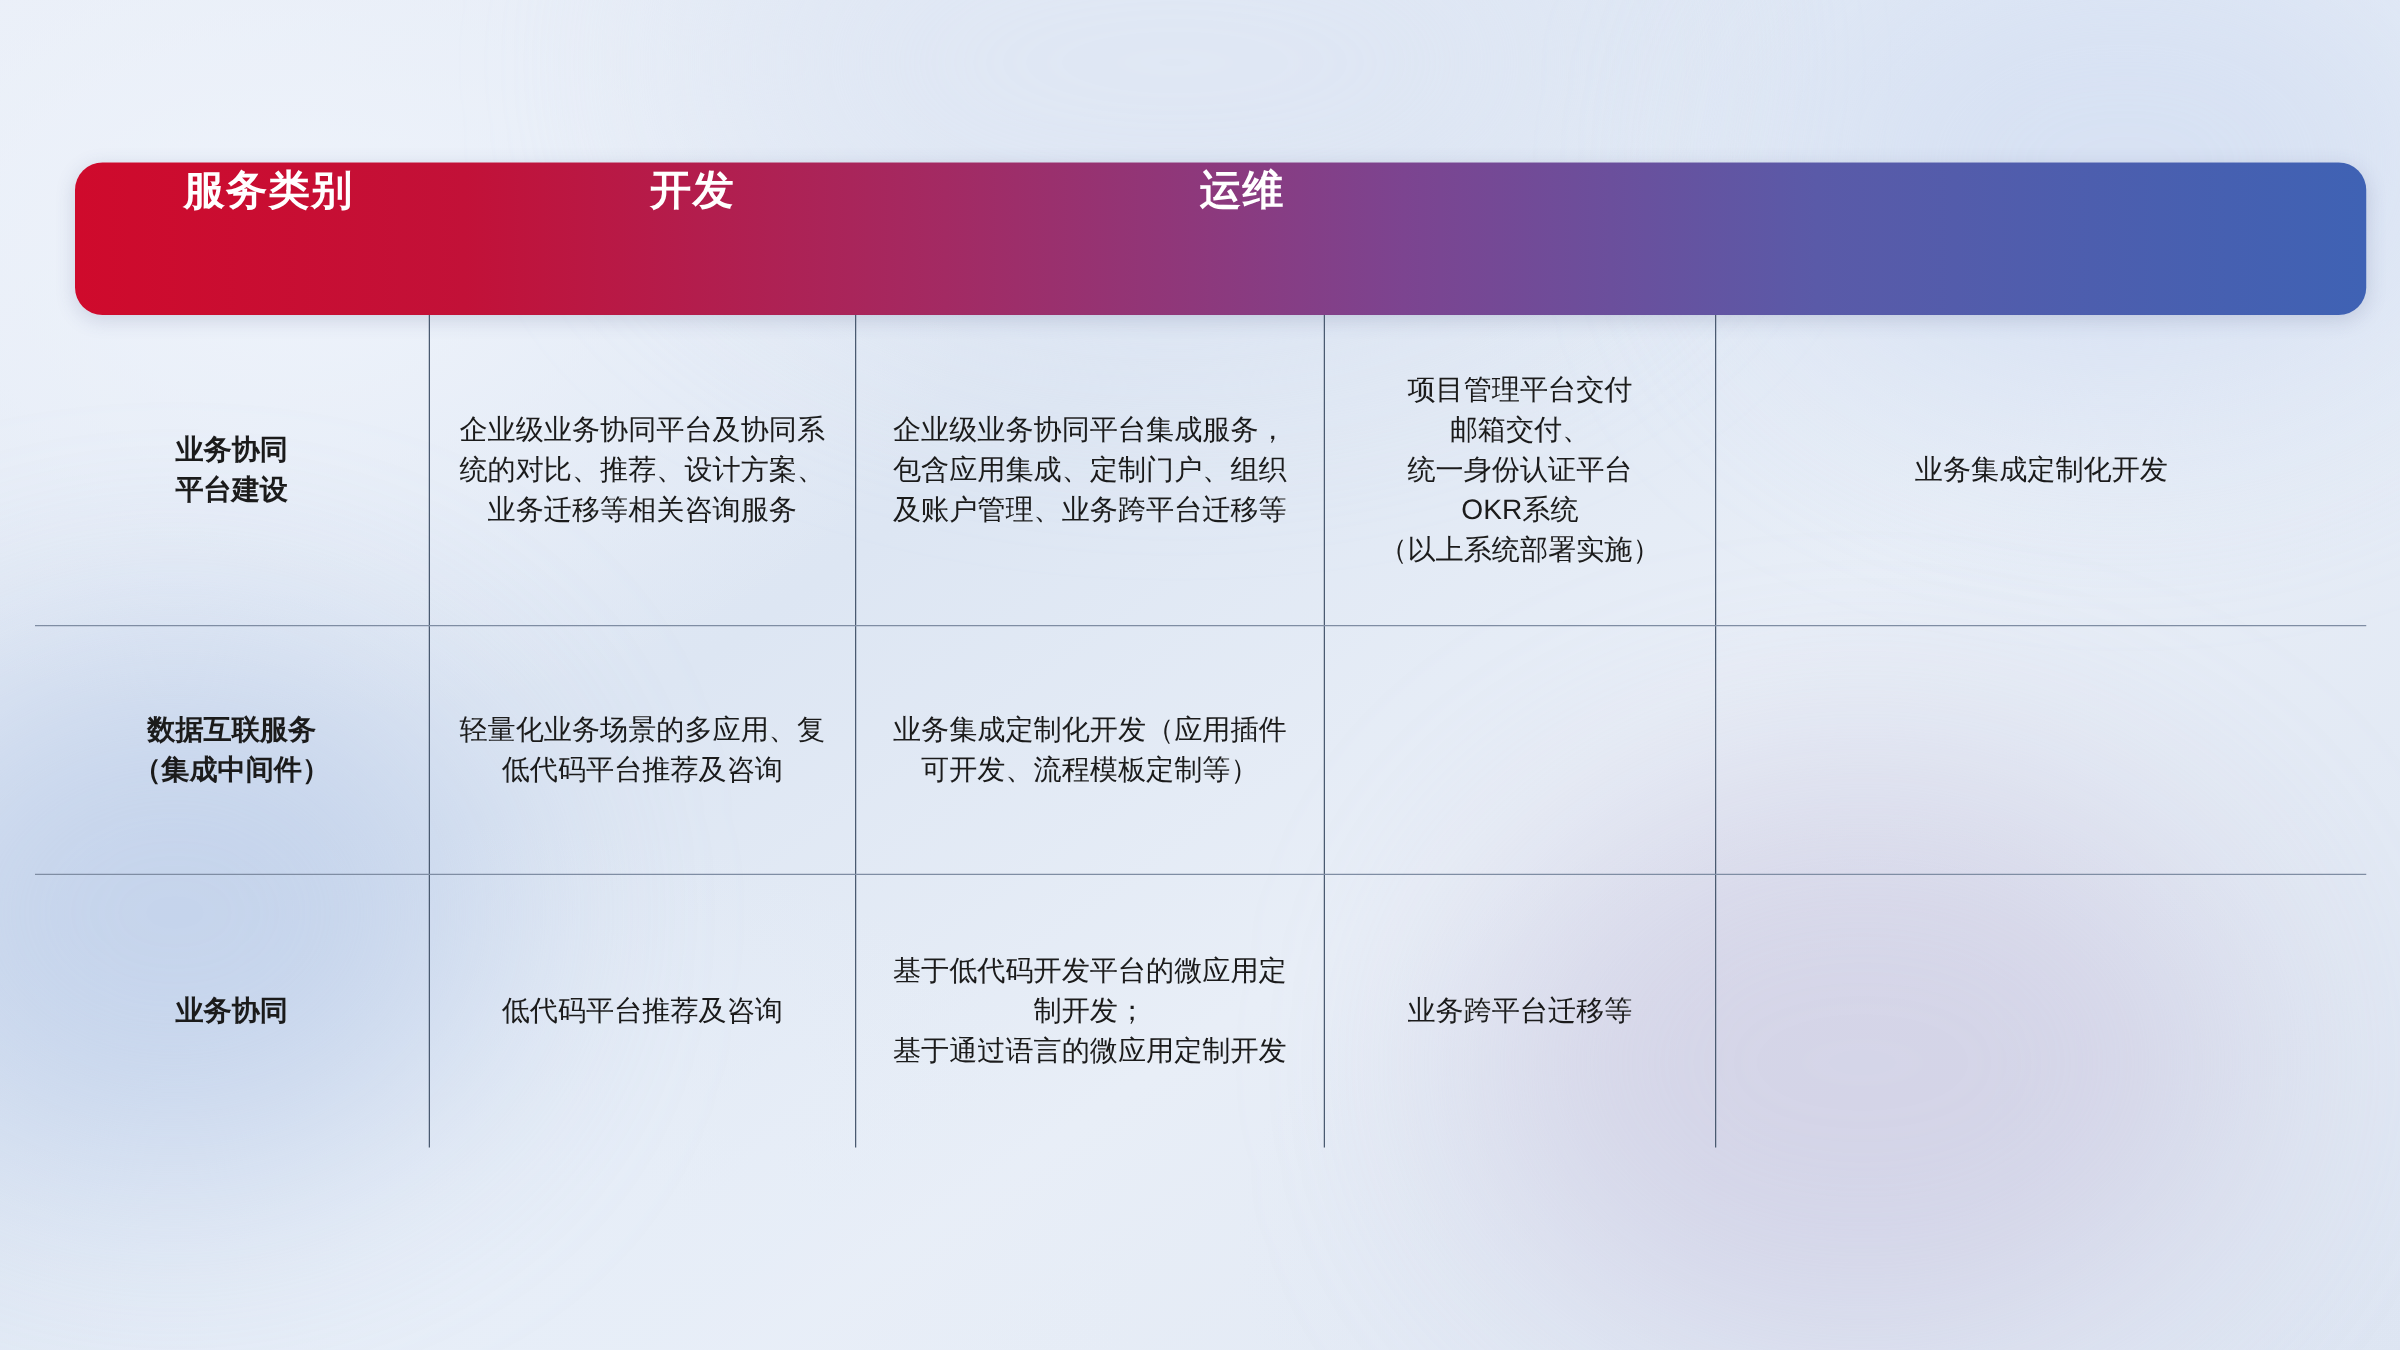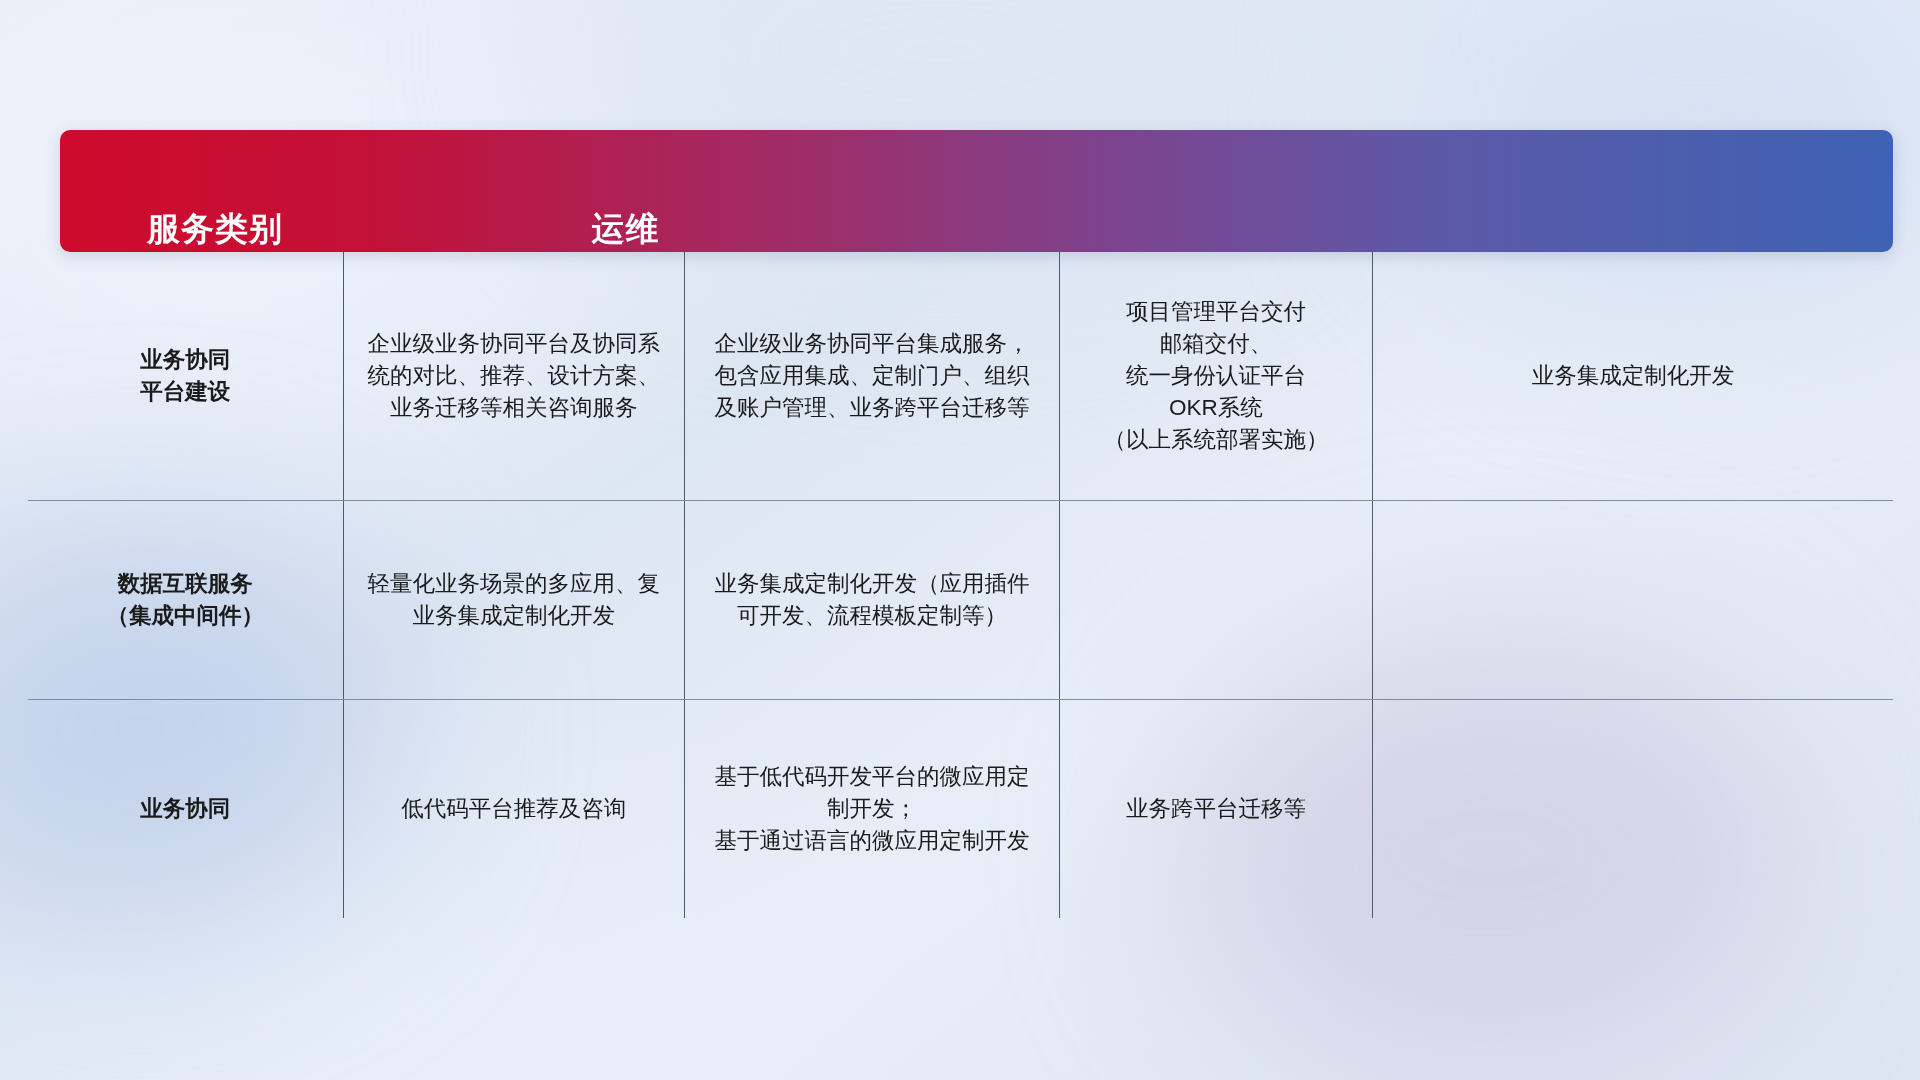--- a/index.html
+++ b/index.html
@@ -40,24 +40,24 @@
     position: absolute;
     left: 28px;
     top: 130px;
     width: 1865px;
     height: 830px;
   }
 
   .header-bar {
     position: relative;
     height: 122px;
-    border-radius: 10px;
+    border-radius: 22px;
     background: linear-gradient(90deg, #cf0a2c 0%, #c21138 17%, #a32a63 38%, #7c4490 58%, #5a5aa8 76%, #3f62b4 100%);
     display: flex;
-    align-items: flex-end;
+    align-items: flex-start;
     box-shadow: 0 4px 16px rgba(60,70,120,0.18);
     margin-left: 32px;
   }
 
   .header-cell {
     color: #ffffff;
     font-size: 33px;
     font-weight: bold;
     text-align: center;
     letter-spacing: 1px;
@@ -124,20 +124,21 @@
 <div id="stage">
   <div class="blotch b1"></div>
   <div class="blotch b2"></div>
   <div class="blotch b3"></div>
   <div class="blotch b4"></div>
 
   <div id="panel">
 
     <div class="header-bar">
       <div class="header-cell" style="width:16.9%">服务类别</div>
+      <div class="header-cell" style="width:20.1%">开发</div>
       <div class="header-cell" style="width:27.9%">运维</div>
     </div>
 
     <div class="grid">
       <table class="svc">
         <colgroup>
           <col class="c0">
             <col class="c1">
             <col class="c2">
             <col class="c3">
@@ -157,21 +158,21 @@
 邮箱交付、
 统一身份认证平台
 OKR系统
 （以上系统部署实施）</td>
             <td class="body">业务集成定制化开发</td>
           </tr>
           <tr class="r2">
             <td class="cat">数据互联服务
 （集成中间件）</td>
             <td class="body">轻量化业务场景的多应用、复
-业务集成定制化开发</td>
+低代码平台推荐及咨询</td>
             <td class="body">业务集成定制化开发（应用插件
 可开发、流程模板定制等）</td>
             <td class="body"></td>
             <td class="body"></td>
           </tr>
           <tr class="r3">
             <td class="cat">业务协同</td>
             <td class="body">低代码平台推荐及咨询</td>
             <td class="body">基于低代码开发平台的微应用定
 制开发；

